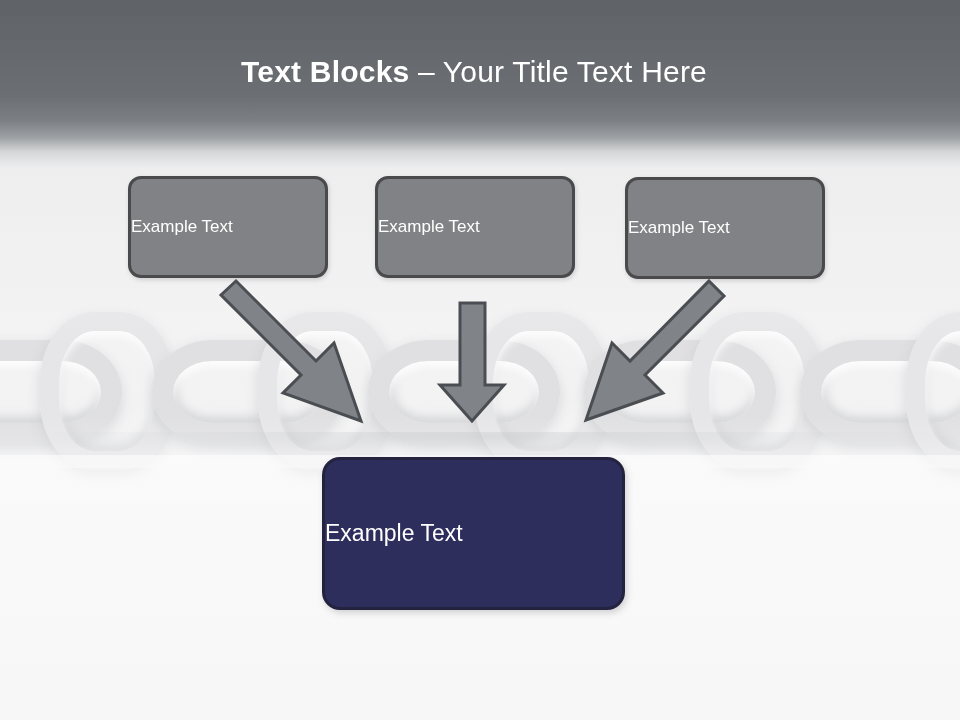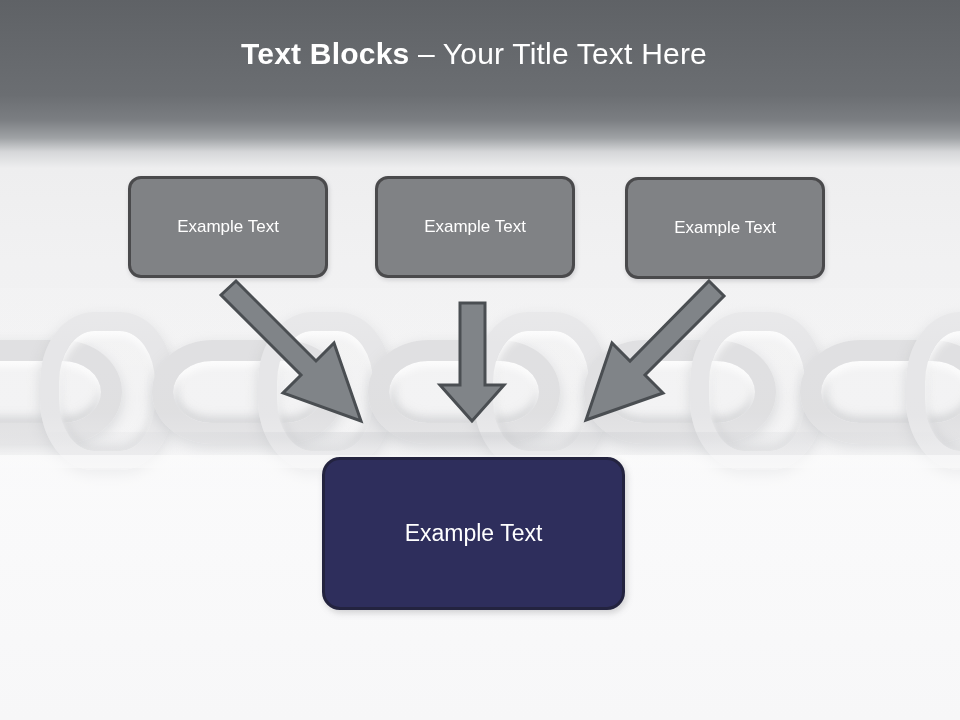--- a/index.html
+++ b/index.html
@@ -104,38 +104,37 @@
     background: linear-gradient(to bottom,
         rgba(255,255,255,0.55) 0%,
         rgba(250,250,251,0.85) 25%,
         rgba(247,247,248,1) 100%);
   }
 
   
   .title {
     position: absolute;
     left: 0;
-    top: 37px;
+    top: 55px;
     width: 948px;
     text-align: center;
     color: #ffffff;
     font-size: 30px;
     letter-spacing: 0.2px;
     white-space: nowrap;
   }
   .title .bold { font-weight: bold; }
   .title .light { font-weight: normal; }
 
   
   .box {
     position: absolute;
     box-sizing: border-box;
     display: flex;
     align-items: center;
-    justify-content: center;
     color: #ffffff;
     text-align: center;
   }
   .box-top {
     width: 200px;
     height: 102px;
     background: #808285;
     border: 3px solid #4a4a4c;
     border-radius: 13px;
     font-size: 17px;

